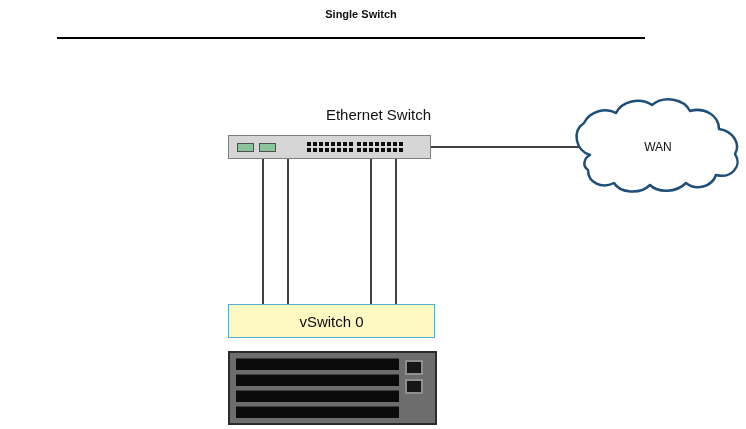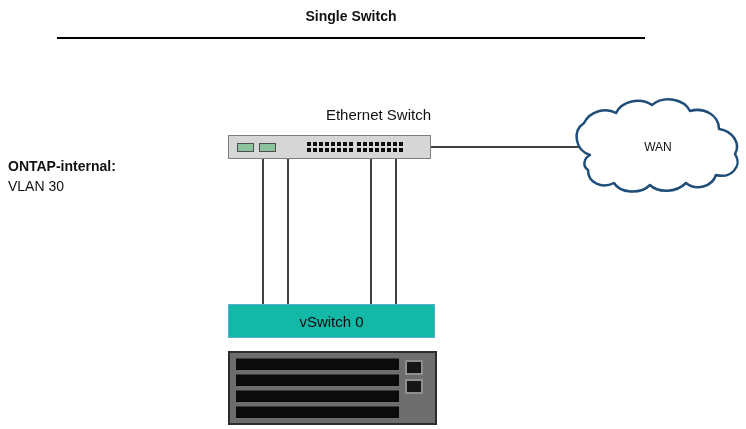--- a/index.html
+++ b/index.html
@@ -8,23 +8,23 @@
     width:746px;height:429px;
     background:#ffffff;
     font-family:"Liberation Sans", sans-serif;
     color:#1a1a1a;
     overflow:hidden;
   }
   .abs{position:absolute;}
 
   
   .title{
-    top:8px;left:57px;width:588px;
+    top:8px;left:67px;width:588px;
     text-align:center;
-    font-size:14px;font-weight:bold;color:#111;
+    font-size:11px;font-weight:bold;color:#111;
   }
   .title-rule{
     top:37px;left:57px;width:588px;height:0;
     border-top:2px solid #000;
   }
 
   
   .switch-label{
     top:106px;left:228px;width:203px;
     text-align:right;font-size:15px;color:#111;
@@ -54,21 +54,21 @@
 
   
   .note{left:8px;width:210px;font-size:14px;line-height:20px;color:#111;}
   .note .heading{font-weight:bold;}
   .note-1{top:156px;}
   .note-2{top:226px;}
 
   
   .vswitch-box{
     top:304px;left:228px;width:207px;height:34px;
-    background:#14b8a6;
+    background:#fef9c3;
     border:1px solid #55aed0;
     box-sizing:border-box;
     display:flex;align-items:center;justify-content:center;
     font-size:15px;color:#0c0c0c;
   }
 
   
   .server{
     top:351px;left:228px;width:209px;height:74px;
     background:#6d6d6d;
@@ -168,24 +168,20 @@
         <div class="dot"></div>
       <div class="dot"></div>
         <div class="dot"></div>
         <div class="dot"></div>
         <div class="dot"></div>
     </div>
   </div>
 
   <div class="abs wan-label">WAN</div>
 
-  <div class="abs note note-1">
-    <div class="heading">ONTAP-internal:</div>
-    <div>VLAN 30</div>
-  </div>
 
   <div class="abs vswitch-box">
     <span>vSwitch 0</span>
   </div>
 
   <div class="abs server">
     <div class="bays">
       <div class="bay"></div>
       <div class="bay"></div>
       <div class="bay"></div>

